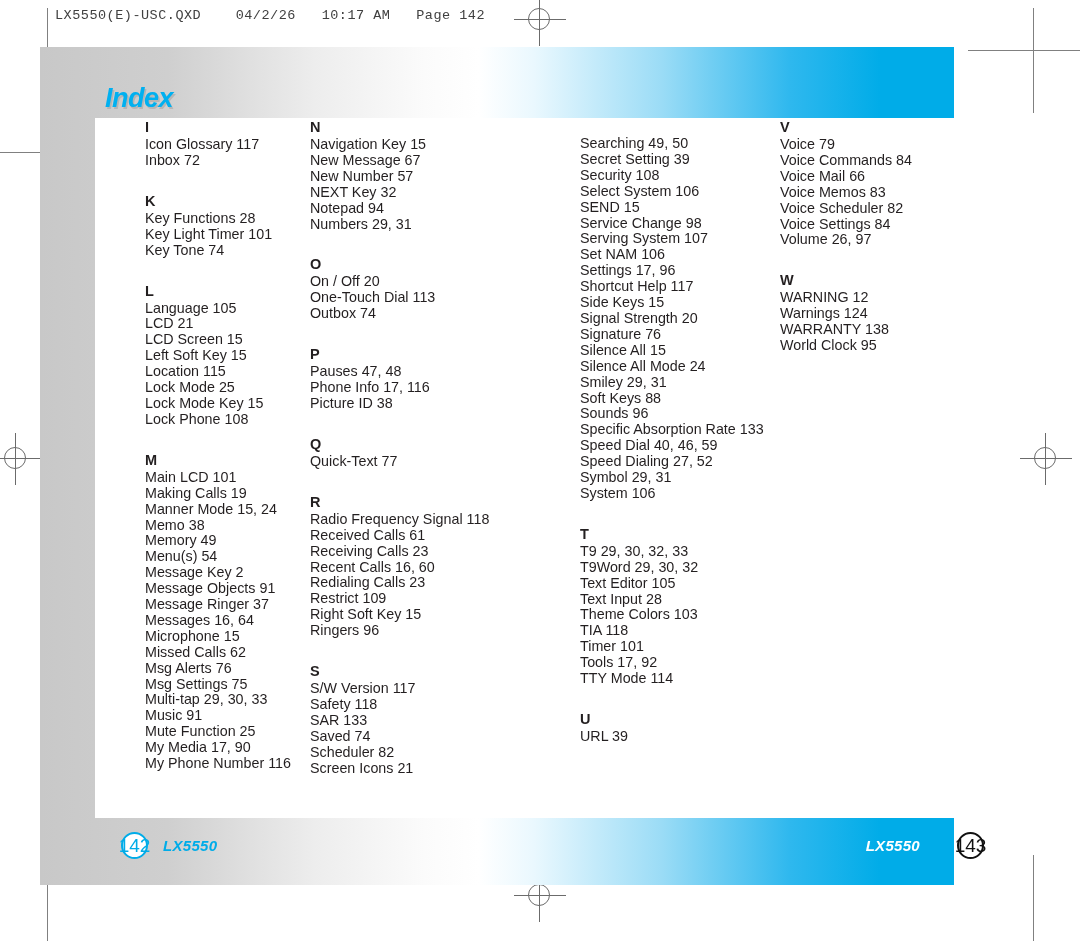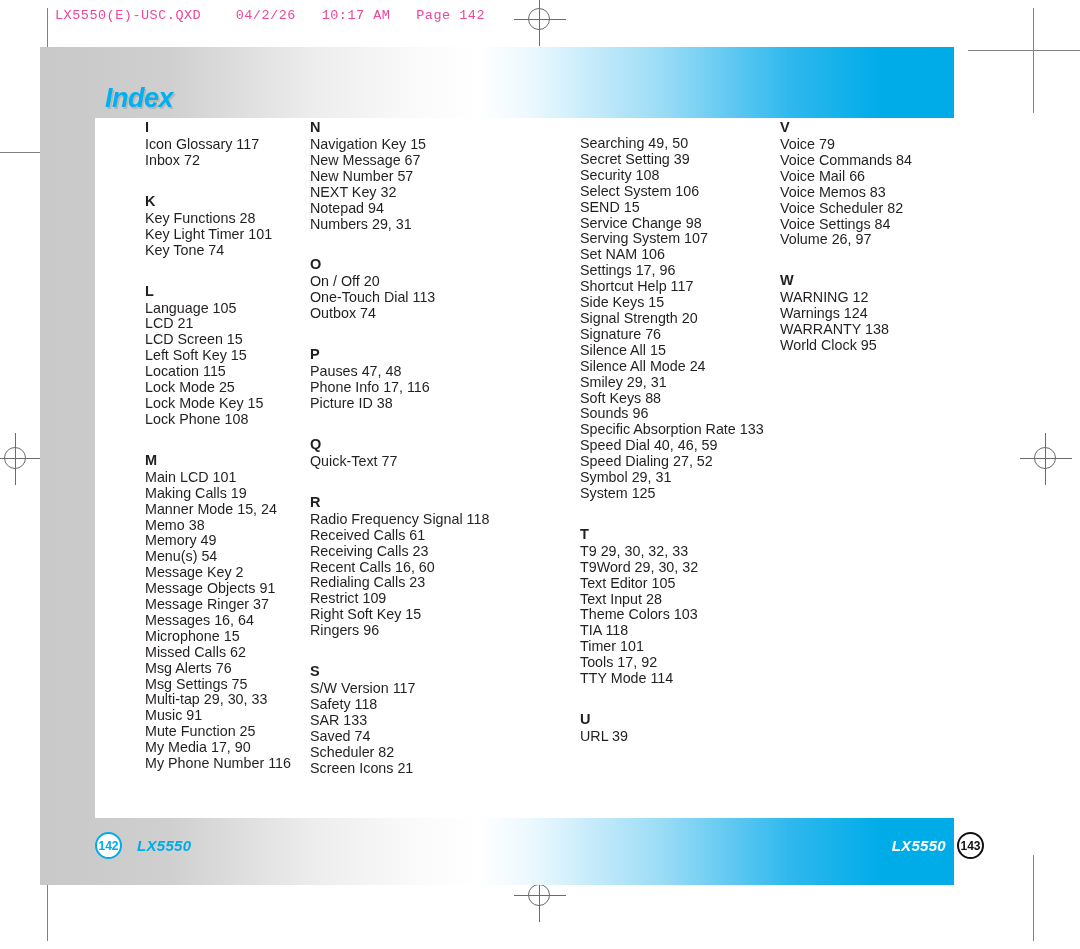--- a/index.html
+++ b/index.html
@@ -16,21 +16,21 @@
   }
 
   
   .prepress-header {
     position: absolute;
     top: 8px;
     left: 55px;
     font-family: "Liberation Mono", monospace;
     font-size: 13.5px;
     letter-spacing: 0.5px;
-    color: #ec4899;
+    color: #404040;
     white-space: pre;
   }
 
   
   .trim-line {
     position: absolute;
     background: #808080;
   }
   .trim-v-left  { left: 47px;  top: 8px;   width: 1px; height: 105px; }
   .trim-v-left2 { left: 47px;  top: 855px; width: 1px; height: 86px; }
@@ -171,23 +171,24 @@
     justify-content: flex-end;
     gap: 11px;
   }
   .page-bubble {
     width: 27px;
     height: 27px;
     border-radius: 50%;
     display: flex;
     align-items: center;
     justify-content: center;
-    font-size: 12px;
-    font-weight: bold;
+    font-size: 19px;
+    font-weight: normal;
     box-sizing: border-box;
+    margin-left: 26px;
   }
   .bubble-left {
     border: 2.5px solid #00ace8;
     background: #ffffff;
     color: #00ace8;
   }
   .bubble-right {
     border: 2.5px solid #111111;
     background: #ffffff;
     color: #111111;
@@ -351,21 +352,21 @@
             <div class="entry">Signature 76</div>
             <div class="entry">Silence All 15</div>
             <div class="entry">Silence All Mode 24</div>
             <div class="entry">Smiley 29, 31</div>
             <div class="entry">Soft Keys 88</div>
             <div class="entry">Sounds 96</div>
             <div class="entry">Specific Absorption Rate 133</div>
             <div class="entry">Speed Dial 40, 46, 59</div>
             <div class="entry">Speed Dialing 27, 52</div>
             <div class="entry">Symbol 29, 31</div>
-            <div class="entry">System 125</div>
+            <div class="entry">System 106</div>
           </div>
           <div class="letter-group">
             <div class="letter-head">T</div>
             <div class="entry">T9 29, 30, 32, 33</div>
             <div class="entry">T9Word 29, 30, 32</div>
             <div class="entry">Text Editor 105</div>
             <div class="entry">Text Input 28</div>
             <div class="entry">Theme Colors 103</div>
             <div class="entry">TIA 118</div>
             <div class="entry">Timer 101</div>

